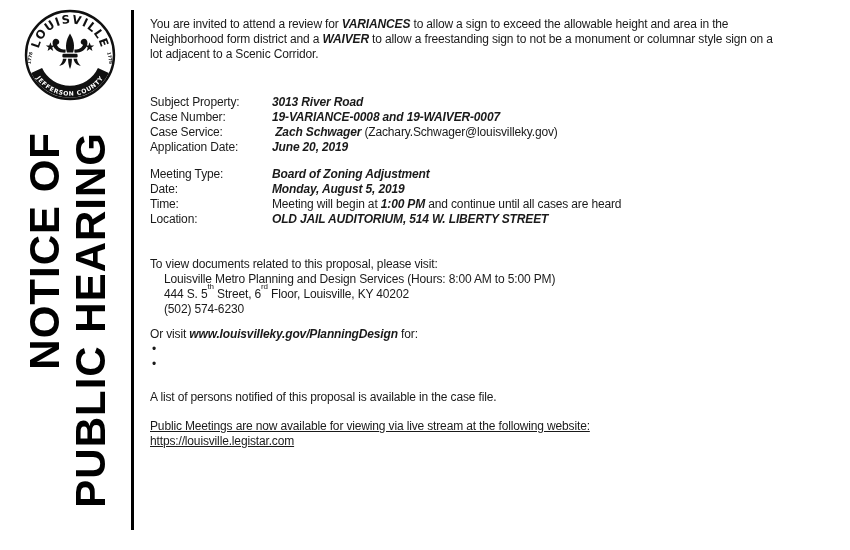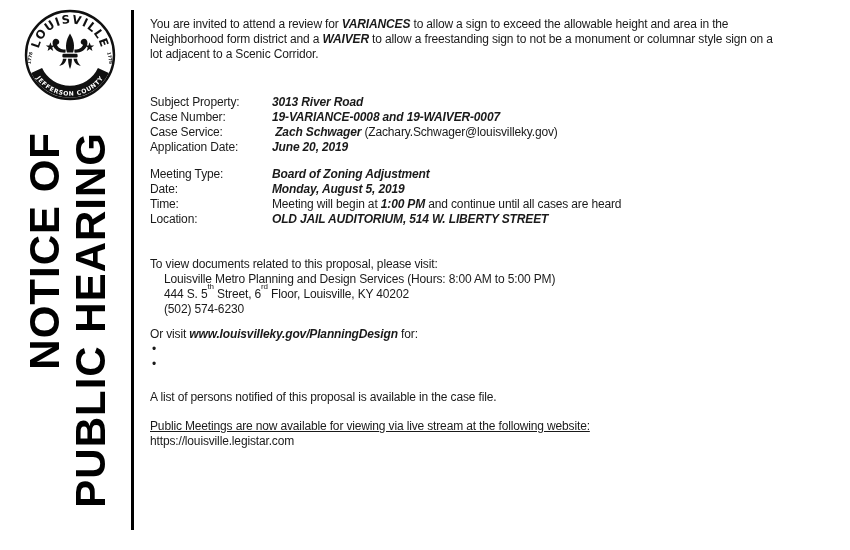--- a/index.html
+++ b/index.html
@@ -35,21 +35,21 @@
   .row { display:flex; }
   .row .lbl { width:122px; flex:0 0 122px; }
   .row .val { flex:1; }
   .b { font-weight:bold;font-style:italic; }
   .u { text-decoration:underline; }
   .indent { padding-left:14px; }
   sup { font-size:8px; line-height:0; position:relative; top:-4px; }
   .bullets { list-style:none; margin:0; padding-left:2px; }
   .bullets li { display:flex; }
   .bullets .dot { width:15px; flex:0 0 15px; }
-  a.link { color:inherit; display:inline-block; cursor:pointer;text-align:right; }
+  a.link { color:inherit; text-decoration:underline; display:inline-block; cursor:pointer;text-align:right; }
 </style>
 </head>
 <body>
 
 <div class="page">
 
   <svg class="seal" viewBox="0 0 120 120">
     <circle cx="60" cy="60" r="55" fill="#ffffff" stroke="#101010" stroke-width="3"></circle>
     <path d="M11.5 82.6 A53.5 53.5 0 0 0 108.5 82.6 L94.9 76.3 A38.5 38.5 0 0 1 25.1 76.3 Z" fill="#101010"></path>
     <path id="sealTopArc" d="M20.2 56.5 A40 40 0 0 1 99.8 56.5" fill="none"></path>

